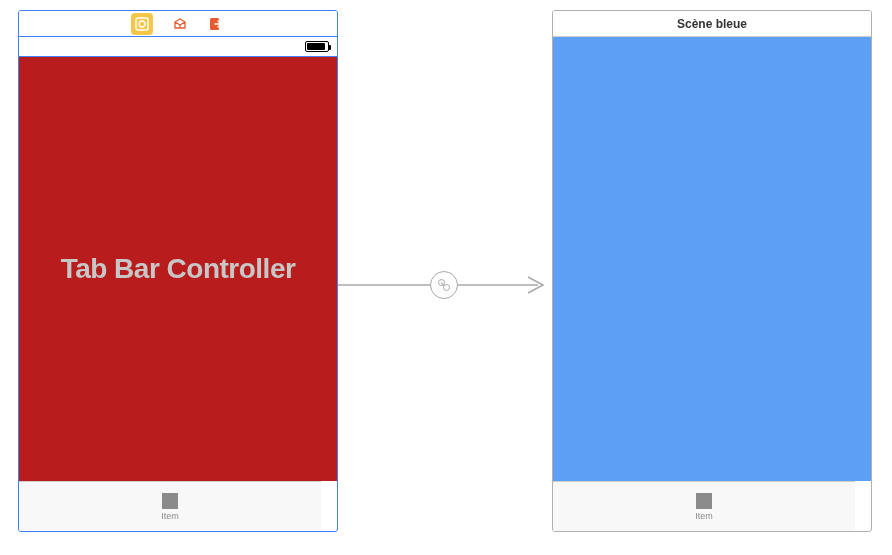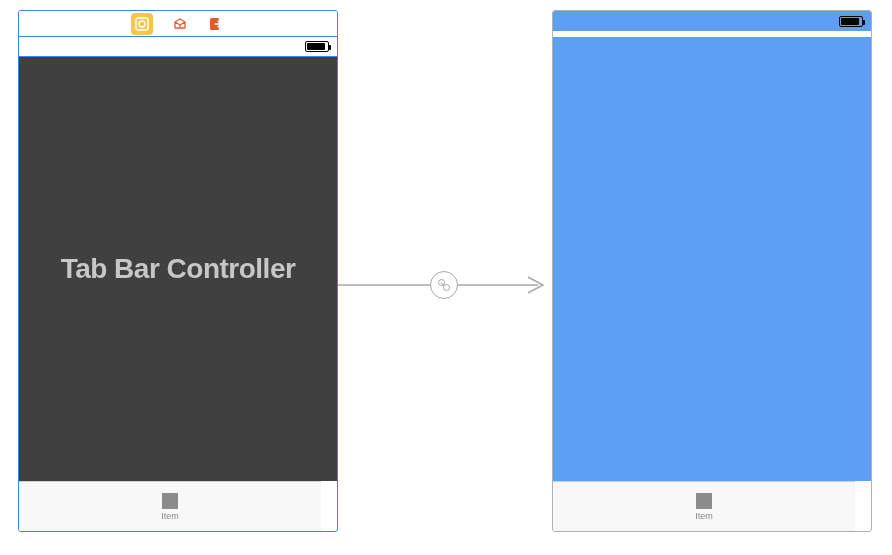--- a/index.html
+++ b/index.html
@@ -88,21 +88,21 @@
       background: #000;
       border-radius: 1px;
     }
     .scene-body {
       position: absolute;
       left: 0; right: 0; top: 46px; bottom: 50px;
       display: flex;
       align-items: center;
       justify-content: center;
     }
-    .body-gray { background: #404040; }
+    .body-gray { background: #b91c1c; }
     .body-blue { background: #5e9ff6; }
     .placeholder-text {
       font-size: 28px;
       font-weight: 700;
       color: #c7c7c7;
       letter-spacing: -0.5px;
     }
     .tab-bar {
       position: absolute;
       left: 0; right: 16px; bottom: 0;
@@ -207,20 +207,23 @@
   <line x1="0" y1="10" x2="200" y2="10" stroke="#a9a9a9" stroke-width="1.5"></line>
   <path d="M190 2 L205 10 L190 18" stroke="#a9a9a9" stroke-width="1.5" fill="none"></path>
 </svg>
 <div class="segue-circle" style="left:430px; top:271px;">
   <div class="segue-inner">
       <div class="segue-inner-line"></div>
     </div>
 </div>
 
 <div class="scene" style="left:552px; top:10px; width:320px; height:522px;">
+  <div class="scene-header">
+    <span>Scène bleue</span>
+  </div>
   <div class="status-bar" style="background:#5e9ff6; border-bottom:none;">
     <span class="battery">
         <span class="battery-fill"></span>
       </span>
   </div>
   <div class="scene-body body-blue" style="top:26px;"></div>
   <div class="tab-bar">
     <div class="tab-icon"></div>
     <div class="tab-label">Item</div>
   </div>

